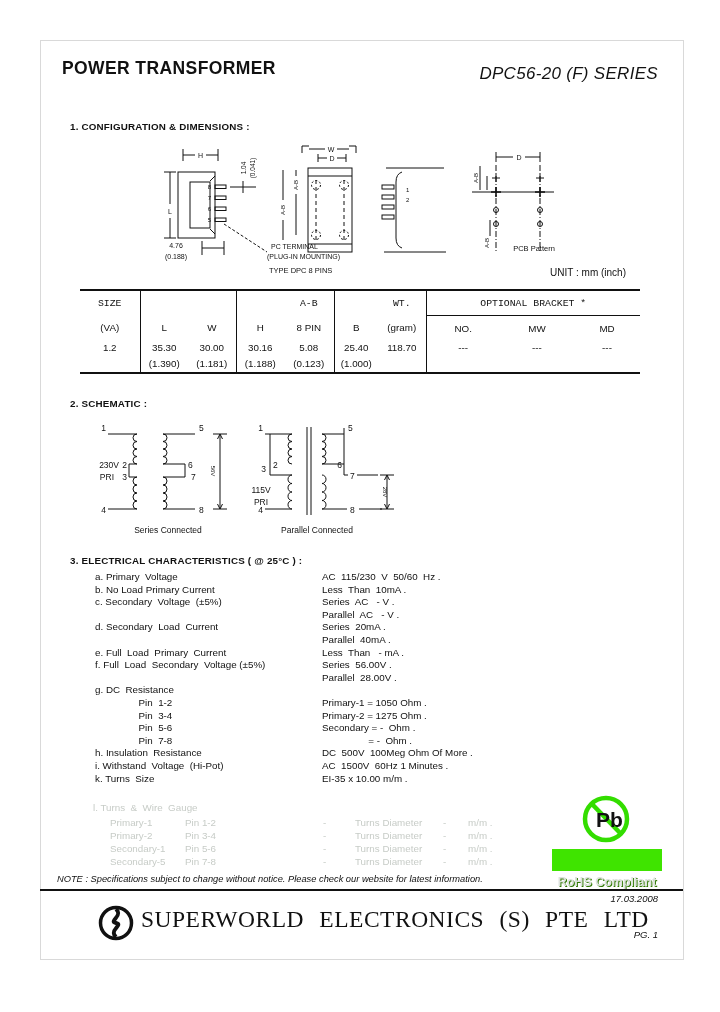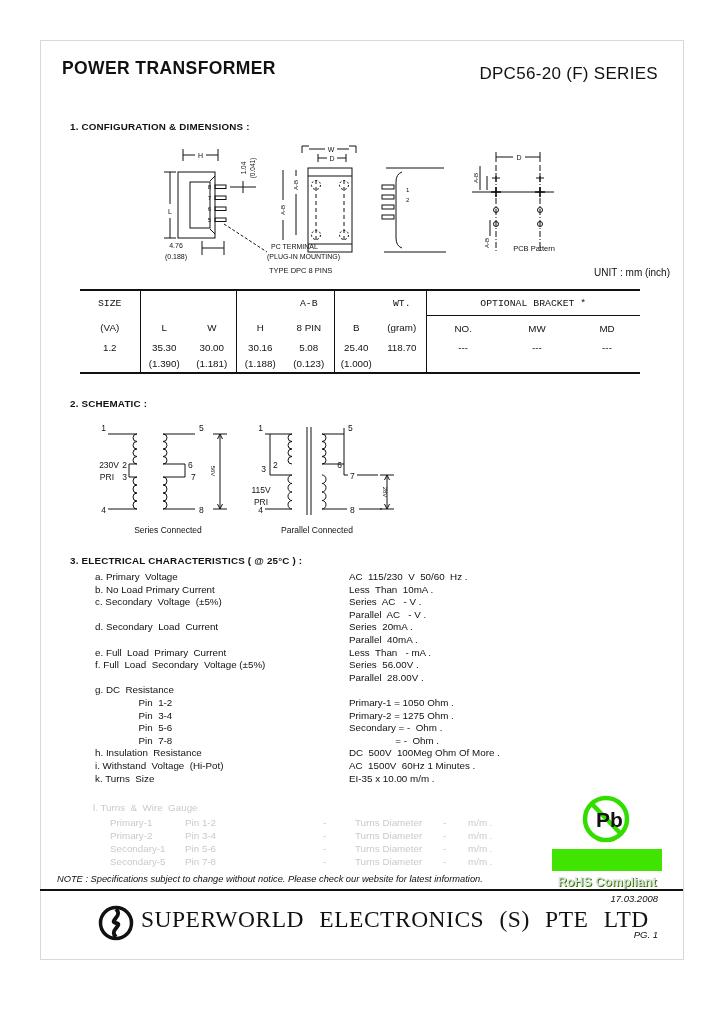--- a/index.html
+++ b/index.html
@@ -1,36 +1,36 @@
 <!DOCTYPE html>
 <html><head>
 <meta charset="utf-8">
 <style>
   html,body{margin:0;padding:0;background:#ffffff;}
   body{width:720px;height:1012px;position:relative;font-family:"Liberation Sans",sans-serif;color:#111;}
   .abs{position:absolute;}
   #page-frame{left:40px;top:40px;width:642px;height:918px;border:1px solid #d9d9d9;}
   #doc-title{left:62px;top:58px;font-size:17.5px;font-weight:bold;letter-spacing:.4px;}
-  #series-title{left:400px;top:64px;width:258px;text-align:right;font-size:17px;letter-spacing:.3px;}
+  #series-title{left:400px;top:64px;width:258px;text-align:right;font-size:17px;font-style:italic;letter-spacing:.3px;}
   .sec-head{font-size:9.8px;font-weight:bold;letter-spacing:.2px;}
   #sec1{left:70px;top:121px;}
   #sec2{left:70px;top:398px;}
   #sec3{left:70px;top:555px;}
-  #unit-note{left:440px;top:267px;width:230px;text-align:right;font-size:10px;}
+  #unit-note{left:396px;top:267px;width:230px;text-align:right;font-size:10px;}
   svg text{font-family:"Liberation Sans",sans-serif;fill:#111;}
   
   #dim-table{left:80px;top:289px;width:560px;border-collapse:collapse;table-layout:fixed;
              border-top:2px solid #111;border-bottom:2px solid #111;font-size:9.8px;}
   #dim-table td{text-align:center;vertical-align:middle;padding:0;}
   .bR{border-right:1.5px solid #111;}
   .bB{border-bottom:1.5px solid #111;}
   .r1 td{height:24px;font-family:Liberation Mono, monospace;} .r2 td{height:24px;} .r3 td{height:15px;} .r4 td{height:17px;vertical-align:top;}
   
   #elec{left:95px;top:571px;width:560px;font-size:9.8px;}
-  .erow{display:flex;height:12.6px;line-height:12.6px;gap:27px;}
+  .erow{display:flex;height:12.6px;line-height:12.6px;}
   .el{width:227px;white-space:pre;}
   .ev{flex:1;white-space:pre;}
   
   #turns{color:#c7ccc7;font-size:9.8px;}
   #turns-head{left:93px;top:802px;white-space:pre;}
   #turns-rows{left:110px;top:816px;display:grid;grid-template-columns:75px 138px 32px 88px 25px auto;}
   #turns-rows div{height:13px;line-height:13px;white-space:pre;}
   
   #note{left:57px;top:874px;font-size:9.3px;font-style:italic;}
   #divider{left:40px;top:889px;width:643px;height:2px;background:#111;}

